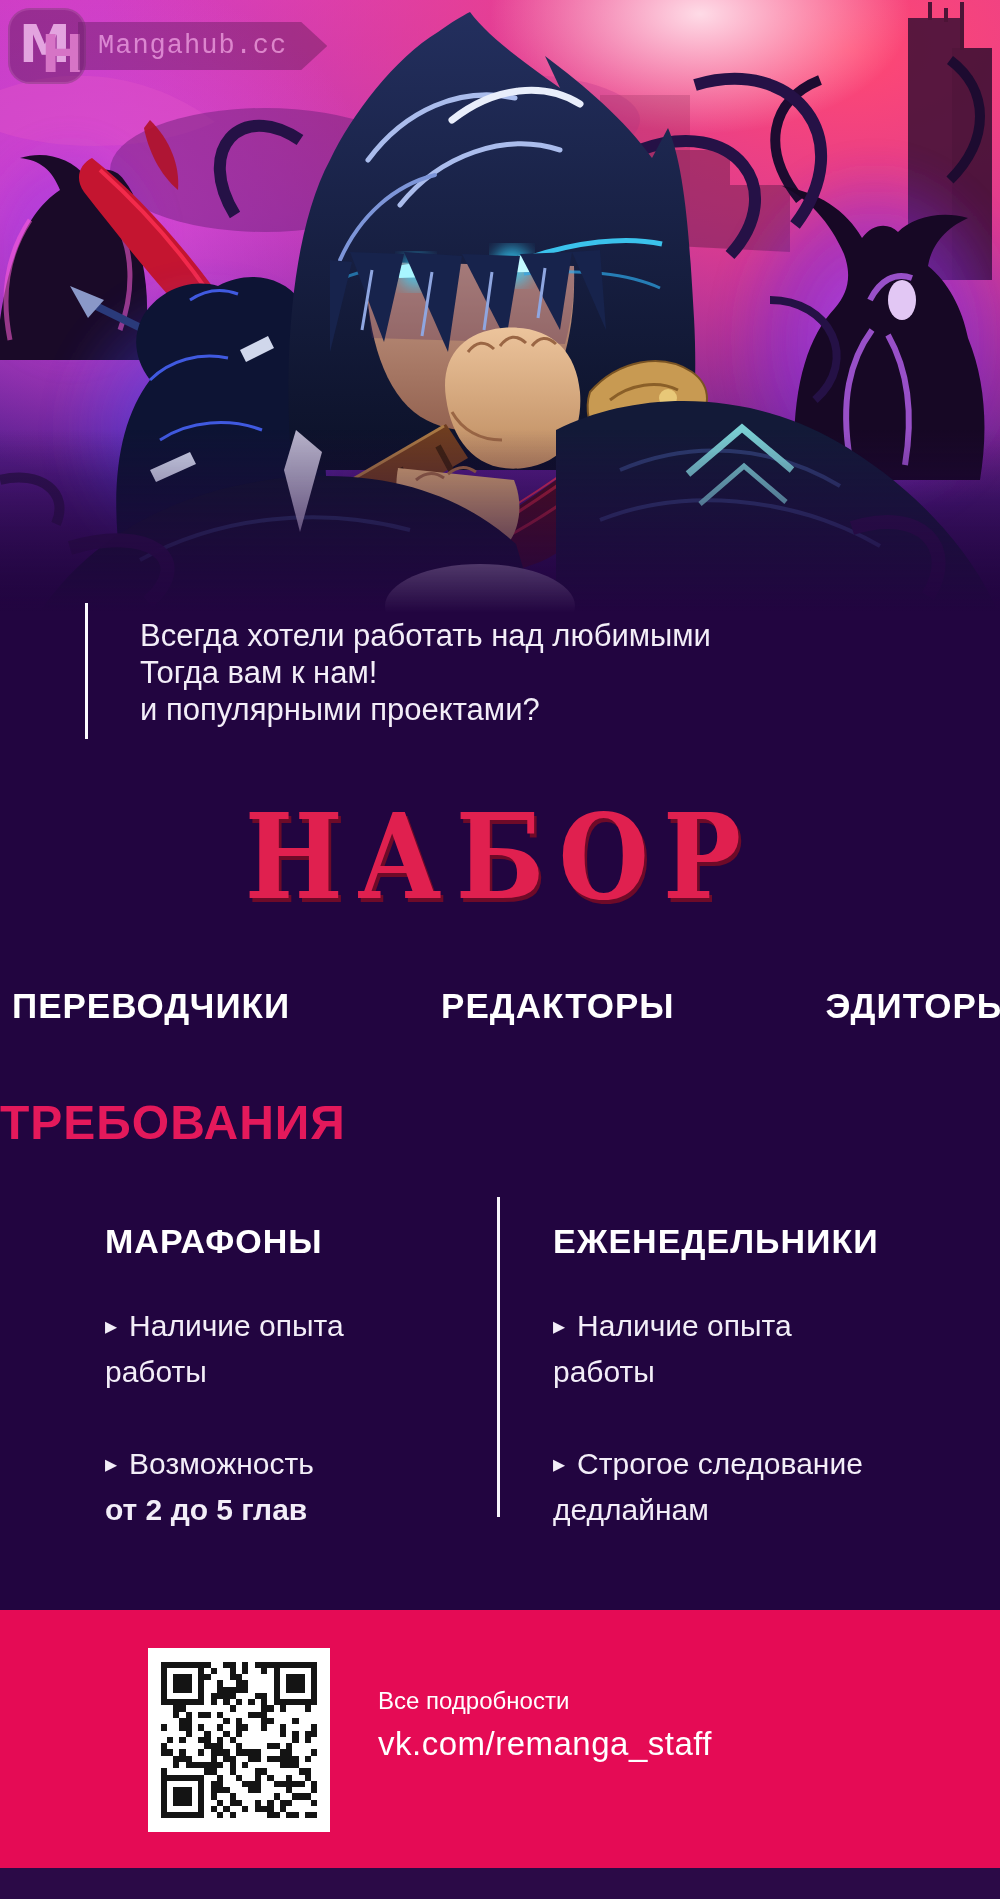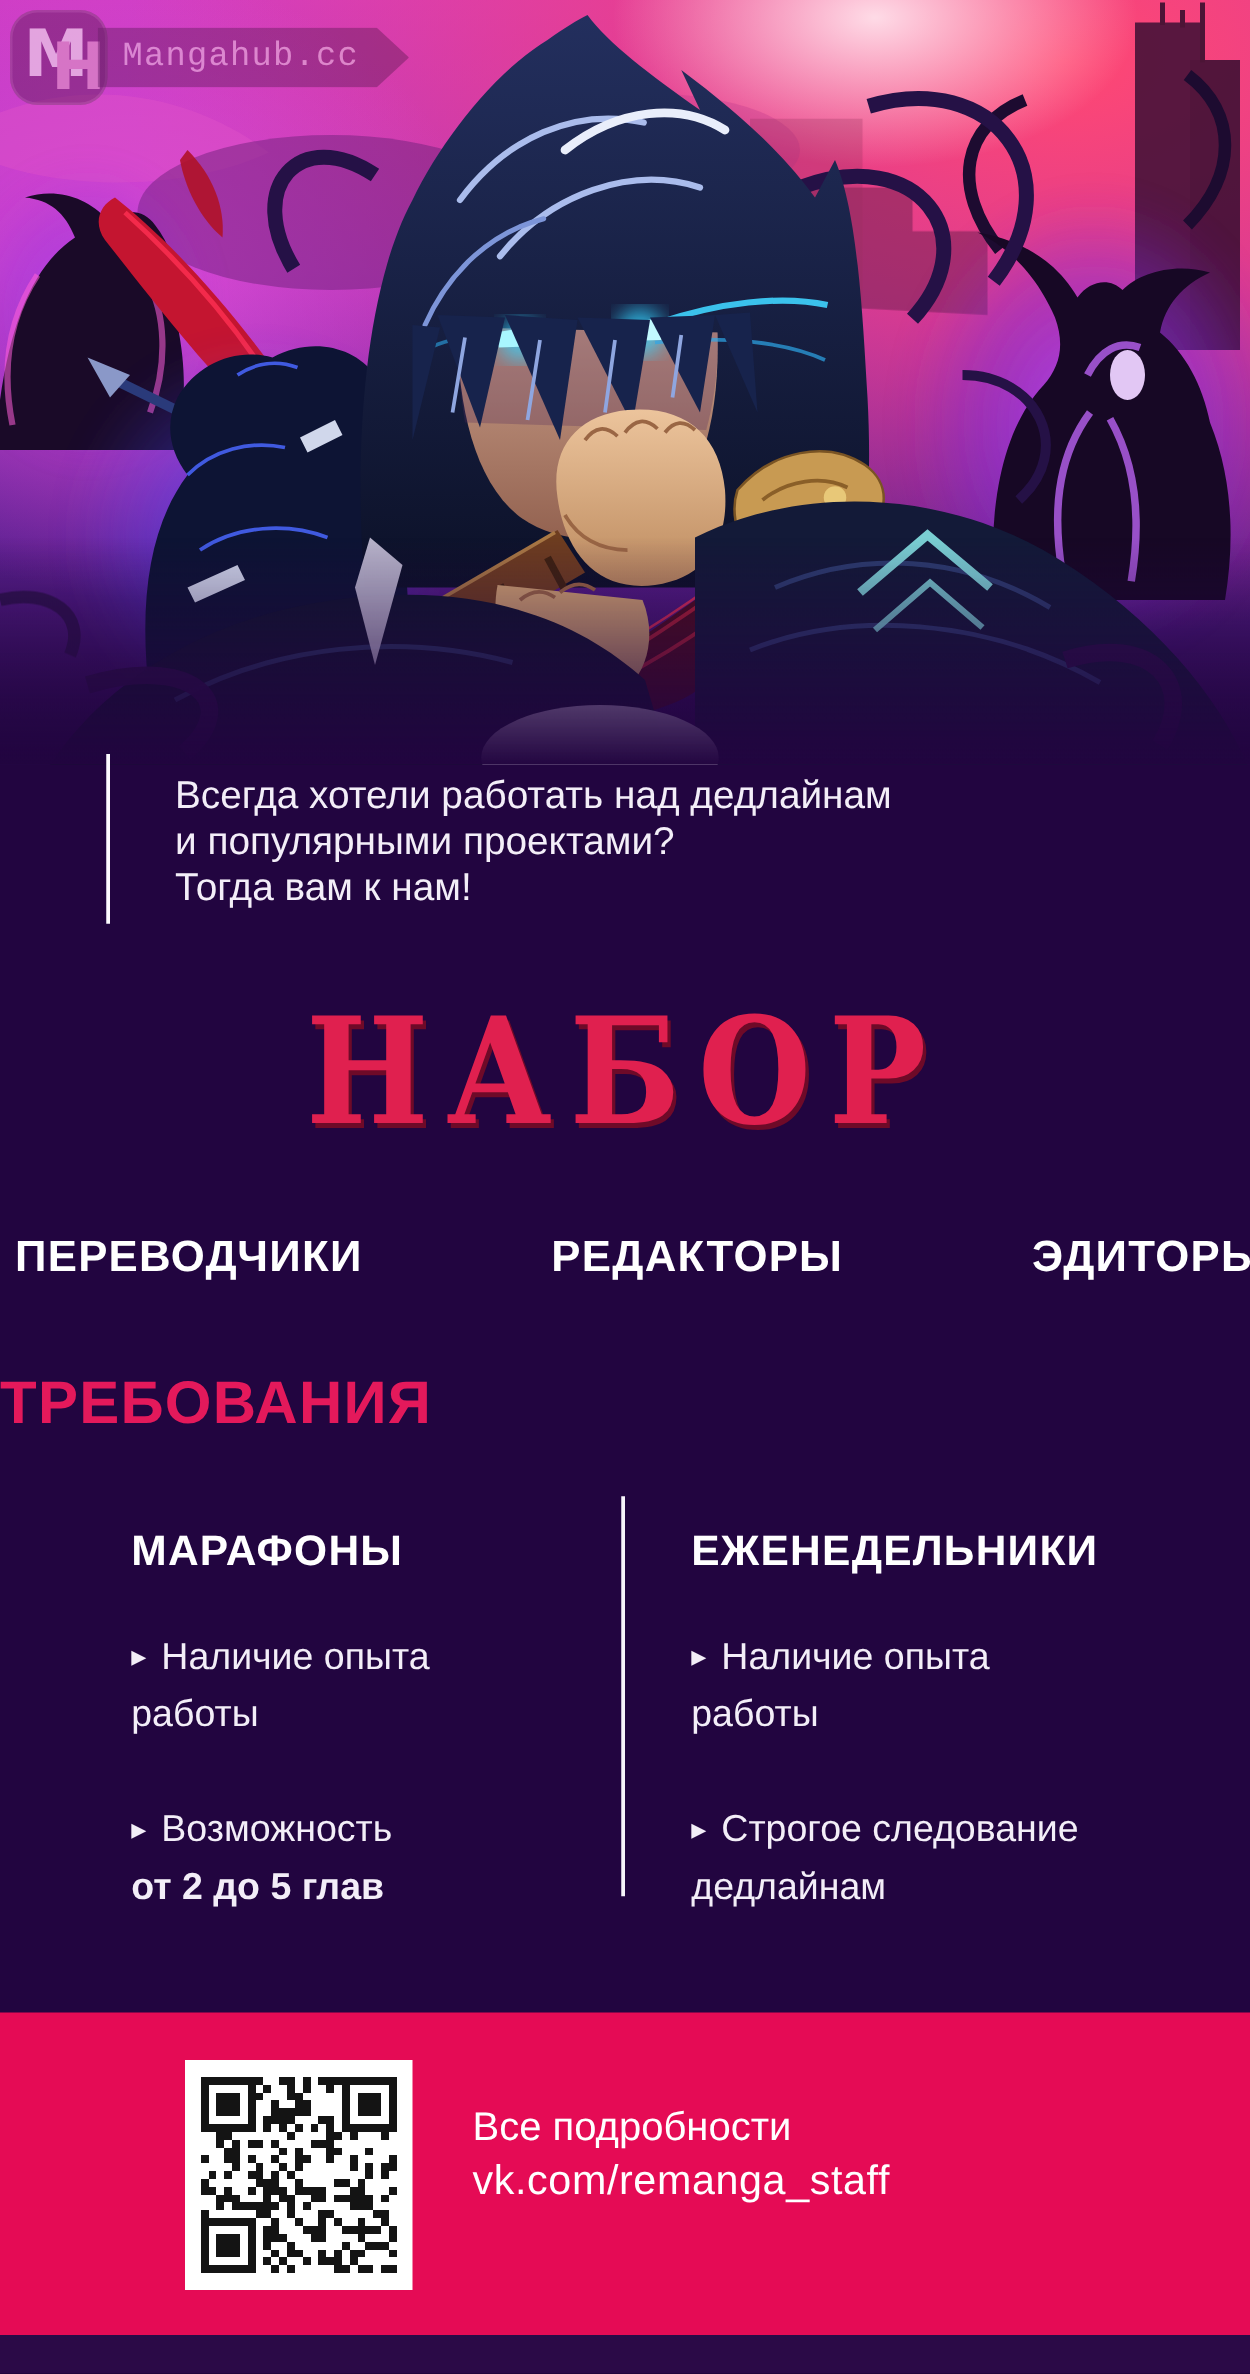--- a/index.html
+++ b/index.html
@@ -50,21 +50,21 @@
   .item-2{margin-top:48px;}
   .marker{display:inline-block;font-size:24px;margin-right:12px;transform:translateY(-2px);}
   .line.bold{font-weight:bold;}
   .divider{position:absolute;left:497px;top:1197px;width:3px;height:320px;background:#f8f5fb;}
   
   .footer{position:absolute;left:0;top:1610px;width:100%;height:258px;
     background:var(--accent-pink,#e50b55);}
   .qr{position:absolute;left:148px;top:38px;width:182px;height:184px;background:#ffffff;}
   .qr svg{display:block;width:100%;height:100%;fill:#141414;}
   .footer-text{position:absolute;left:378px;top:70px;color:#ffffff;}
-  .footer-text .details{font-size:32px;line-height:42px;font-weight:400;}
+  .footer-text .details{font-size:24px;line-height:42px;font-weight:400;}
   .footer-text .link{font-size:33px;line-height:44px;font-weight:normal;letter-spacing:.5px;}
   .bottom-strip{position:absolute;left:0;top:1868px;width:100%;height:31px;
     background:var(--footer-strip,#2b0a47);}
 </style>
 </head>
 <body>
 
 <div class="poster">
 
   <div class="artwork">
@@ -234,23 +234,23 @@
     <div class="watermark">
       <div class="wm-icon">
         <span class="m">M</span>
         <span class="h">H</span>
       </div>
       <div class="wm-banner">Mangahub.cc</div>
     </div>
   </div>
 
   <div class="intro">
-    <div>Всегда хотели работать над дедлайнам</div>
+    <div>Всегда хотели работать над любимыми</div>
+    <div>Тогда вам к нам!</div>
     <div>и популярными проектами?</div>
-    <div>Тогда вам к нам!</div>
   </div>
 
   <h1 class="title">НАБОР</h1>
 
   <div class="roles">
     <span>ПЕРЕВОДЧИКИ</span>
     <span>РЕДАКТОРЫ</span>
     <span>ЭДИТОРЫ</span>
   </div>
 

